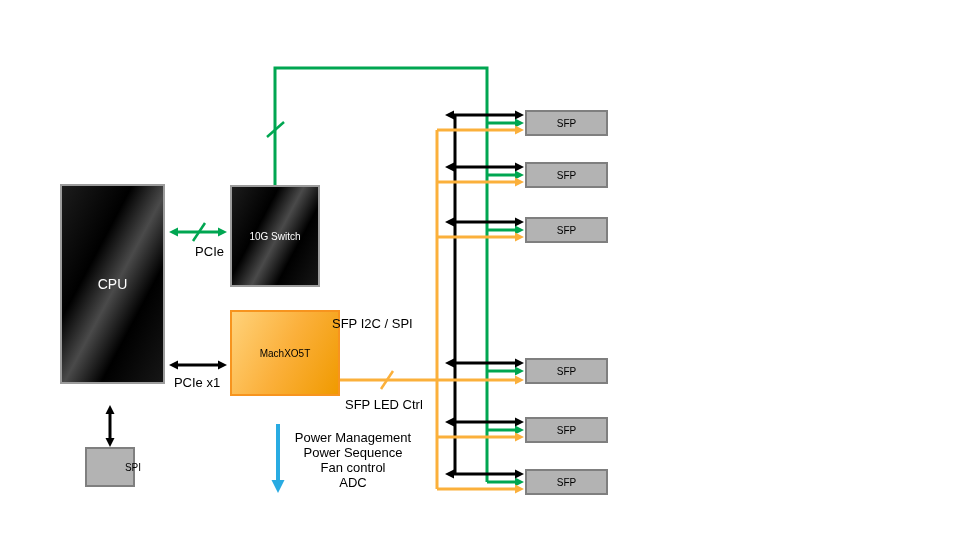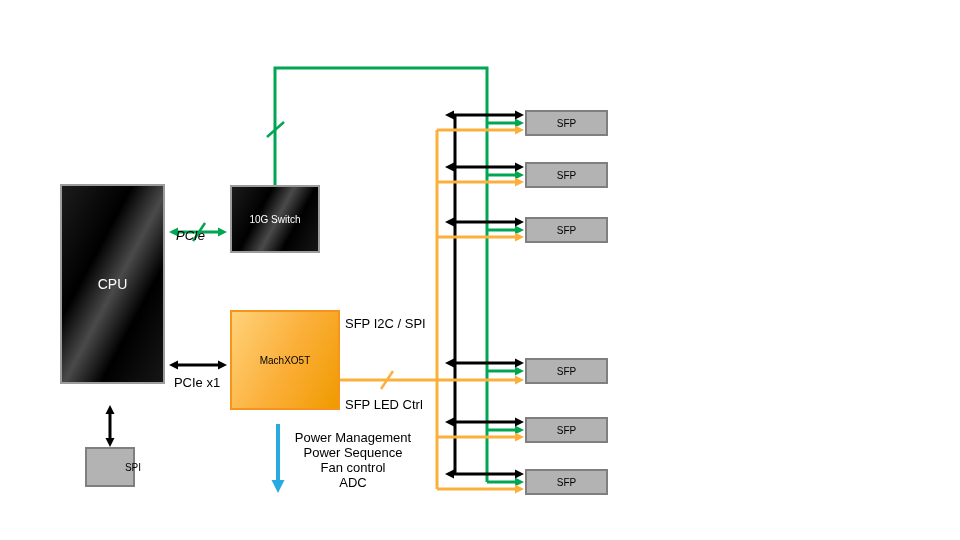--- a/index.html
+++ b/index.html
@@ -110,38 +110,38 @@
     </g>
 
     <g>
       <path class="w-blue" d="M278,424 V481"></path>
       <polygon class="f-blue" points="278,493 271.5,480 284.5,480"></polygon>
     </g>
   </svg>
 
   <div class="block chip-dark" style="left:60px;top:184px;width:105px;height:200px;font-size:14px;">CPU</div>
 
-  <div class="block chip-dark" style="left:230px;top:185px;width:90px;height:68px;">10G Switch</div>
+  <div class="block chip-dark" style="left:230px;top:185px;width:90px;height:102px;">10G Switch</div>
 
-  <div class="block chip-orange" style="left:230px;top:310px;width:110px;height:100px;">MachXO5T</div>
+  <div class="block chip-orange" style="left:230px;top:310px;width:110px;height:86px;">MachXO5T</div>
 
   <div class="block chip-gray" style="left:85px;top:447px;width:48px;height:40px;padding-left:46px;">SPI</div>
 
   <div class="block chip-gray sfp" style="top:110px;">SFP</div>
   <div class="block chip-gray sfp" style="top:162px;">SFP</div>
   <div class="block chip-gray sfp" style="top:217px;">SFP</div>
   <div class="block chip-gray sfp" style="top:358px;">SFP</div>
   <div class="block chip-gray sfp" style="top:417px;">SFP</div>
   <div class="block chip-gray sfp" style="top:469px;">SFP</div>
 
-  <div class="lbl" style="left:176px;top:228px;width:48px;text-align:left;font-style:italic;">PCIe</div>
+  <div class="lbl" style="left:176px;top:244px;width:48px;text-align:right;">PCIe</div>
 
   <div class="lbl" style="left:166px;top:375px;width:62px;text-align:center;">PCIe x1</div>
 
-  <div class="lbl" style="left:345px;top:316px;">SFP I2C / SPI</div>
+  <div class="lbl" style="left:332px;top:316px;">SFP I2C / SPI</div>
 
   <div class="lbl" style="left:345px;top:357px;margin-top:40px;">SFP LED Ctrl</div>
 
   <div class="lbl mgmt" style="left:288px;top:430px;width:130px;text-align:center;">
     <div>Power Management</div>
     <div>Power Sequence</div>
     <div>Fan control</div>
     <div>ADC</div>
   </div>
 

